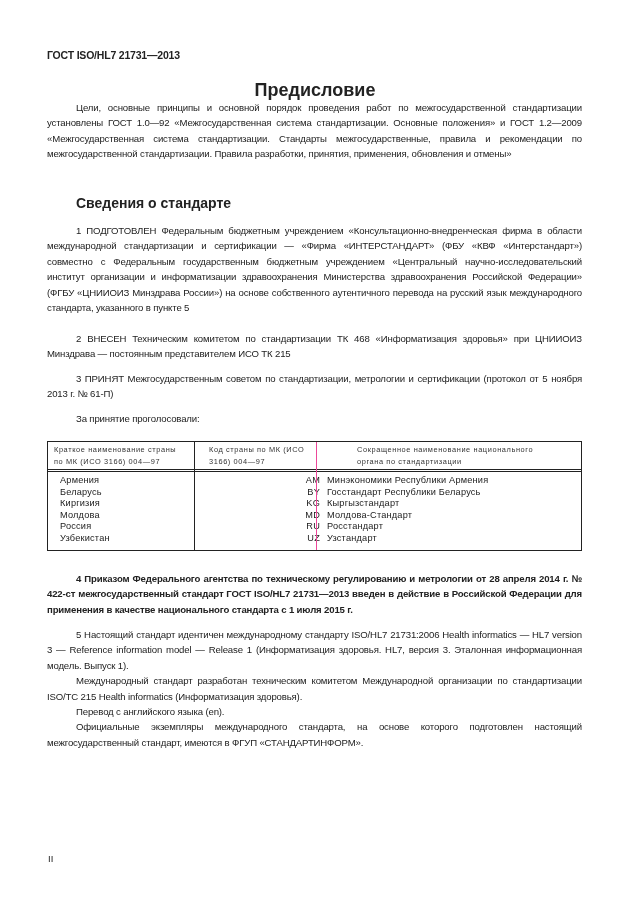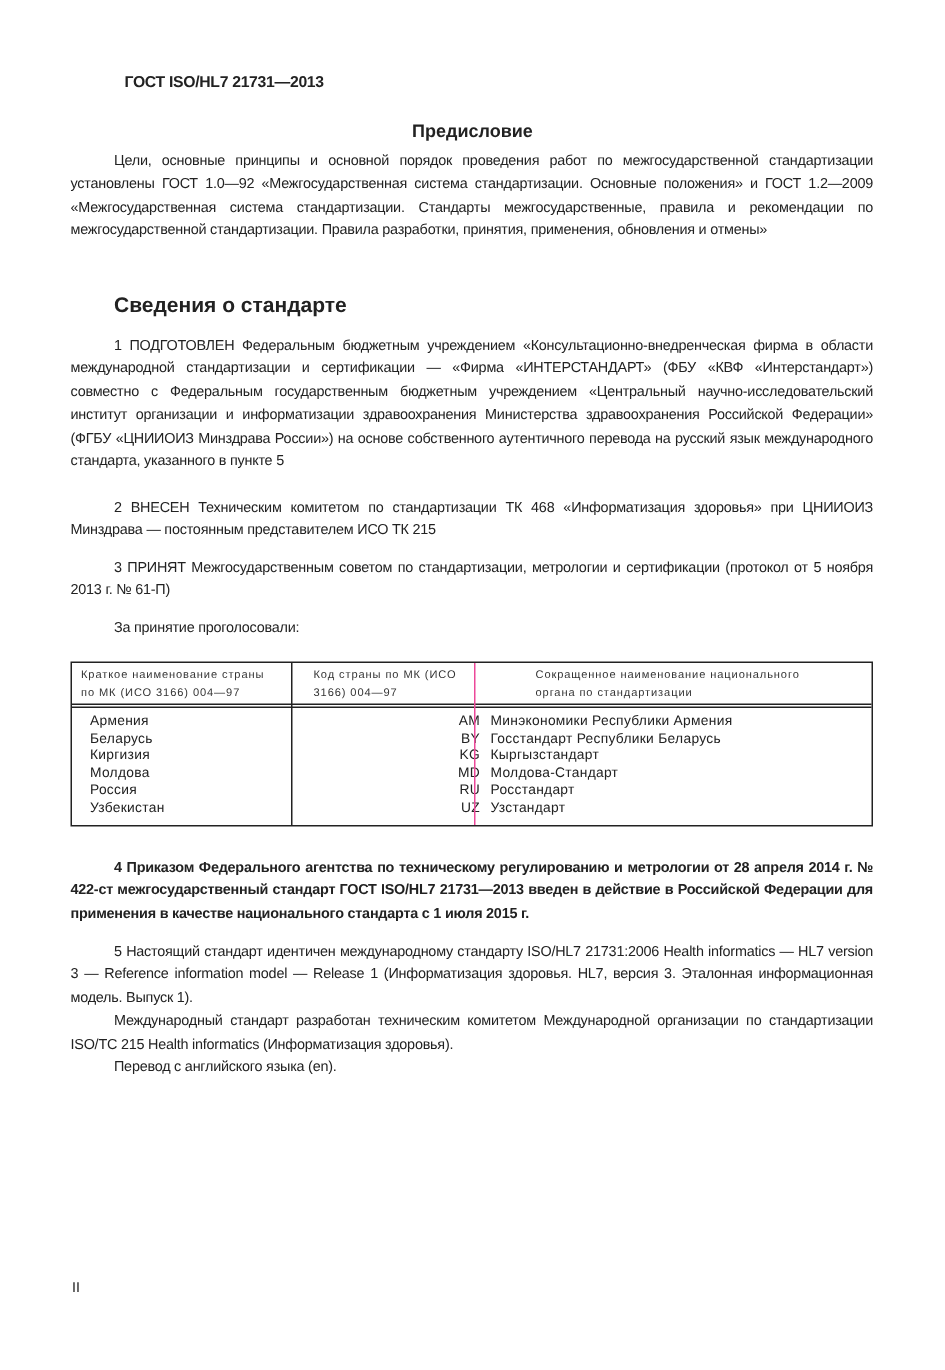--- a/index.html
+++ b/index.html
@@ -3,25 +3,25 @@
 <meta charset="utf-8">
 <style>
   html, body { margin: 0; padding: 0; background: #ffffff; }
   body {
     width: 630px; height: 913px; position: relative; overflow: hidden;
     font-family: "Liberation Sans", sans-serif; color: #222;
   }
   .page { position: absolute; left: 0; top: 0; width: 630px; height: 913px; }
   .header {
     position: absolute; left: 47px; top: 49px;
-    font-size: 10.5px; font-weight: bold; letter-spacing: -0.2px; margin-left: 36px;
+    font-size: 10.5px; font-weight: bold; letter-spacing: -0.2px;
   }
   .title {
     position: absolute; left: 0; width: 630px; top: 80px; text-align: center;
-    font-size: 12px; font-weight: bold;
+    font-size: 18px; font-weight: bold;
   }
   .block {
     position: absolute; left: 47px; width: 535px;
     font-size: 9.6px; line-height: 15.4px; text-align: justify;
     letter-spacing: -0.15px;
   }
   .block p { margin: 0; text-indent: 29px; }
   .subhead {
     position: absolute; left: 76px; top: 195px;
     font-size: 14px; font-weight: bold;
@@ -113,16 +113,17 @@
   </div>
 
   <div class="block" style="top:571px;font-weight:bold;">
     <p>4 Приказом Федерального агентства по техническому регулированию и метрологии от 28 апреля 2014 г. № 422-ст межгосударственный стандарт ГОСТ ISO/HL7 21731—2013 введен в действие в Российской Федерации для применения в качестве национального стандарта с 1 июля 2015 г.</p>
   </div>
 
   <div class="block" style="top:627px;">
     <p>5 Настоящий стандарт идентичен международному стандарту ISO/HL7 21731:2006 Health informatics — HL7 version 3 — Reference information model — Release 1 (Информатизация здоровья. HL7, версия 3. Эталонная информационная модель. Выпуск 1).</p>
     <p>Международный стандарт разработан техническим комитетом Международной организации по стандартизации ISO/TC 215 Health informatics (Информатизация здоровья).</p>
     <p>Перевод с английского языка (en).</p>
+    <p>Официальные экземпляры международного стандарта, на основе которого подготовлен настоящий межгосударственный стандарт, имеются в ФГУП «СТАНДАРТИНФОРМ».</p>
   </div>
 
   <div class="pagenum">II</div>
 </div>
 
 </body></html>

